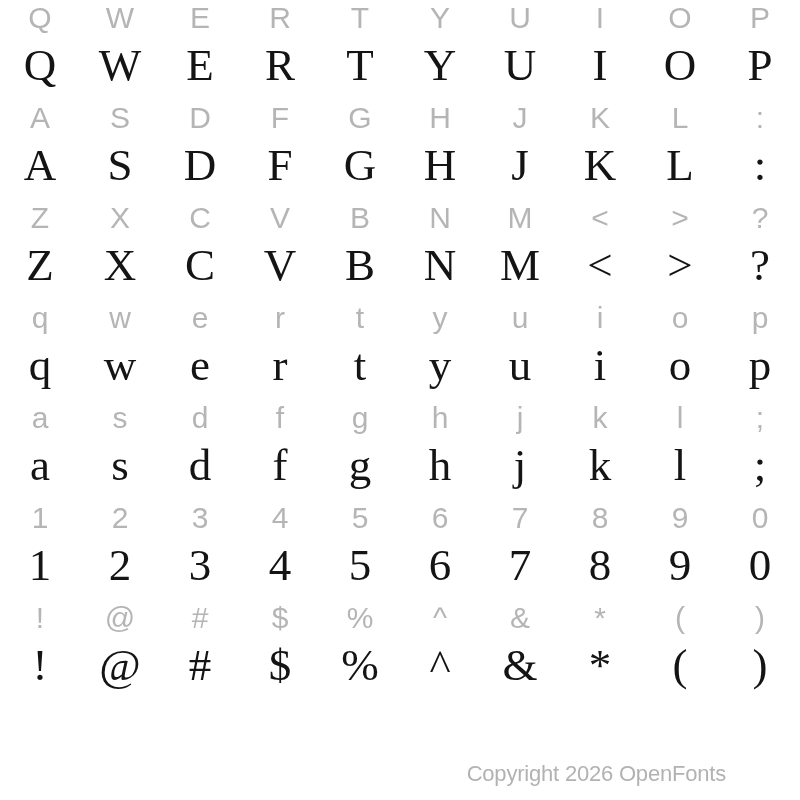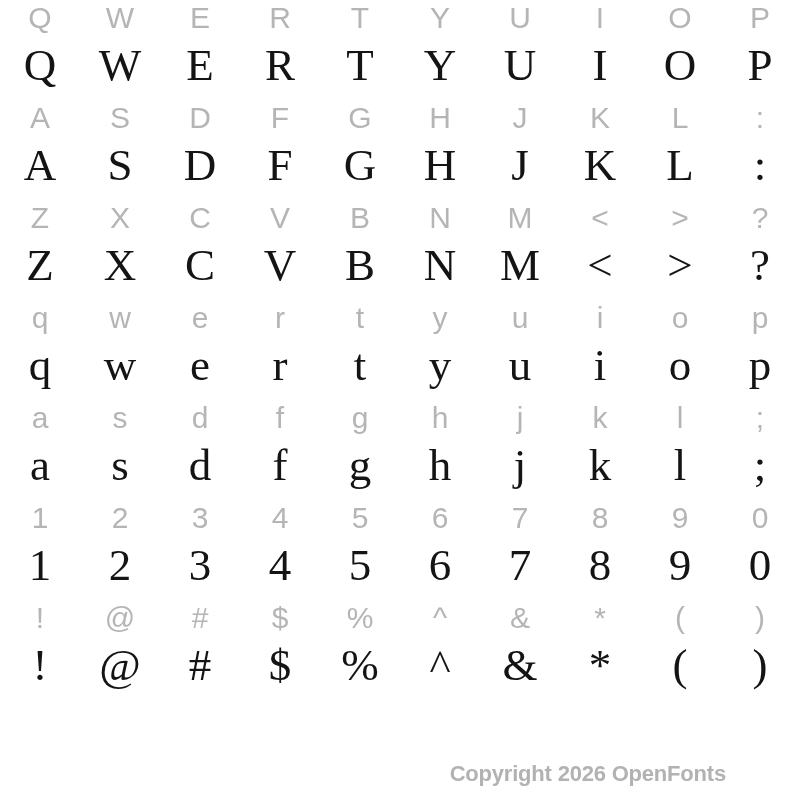--- a/index.html
+++ b/index.html
@@ -49,21 +49,20 @@
   }
   .copyright {
     position: absolute;
     top: 760px;
     right: 74px;
     font-family: "Liberation Sans", sans-serif;
     font-size: 22px;
     line-height: 28px;
     letter-spacing: -0.2px;
     color: var(--copy, #b2b2b2);
-    font-weight: bold;
   }
 </style>
 </head>
 <body style="--bg: #ffffff; --ref: #b5b5b5; --spec: #141414; --copy: #b2b2b2;">
 
 <main class="sheet">
 
   <div class="pair">
     <div class="row reference">
         <span>Q</span>

